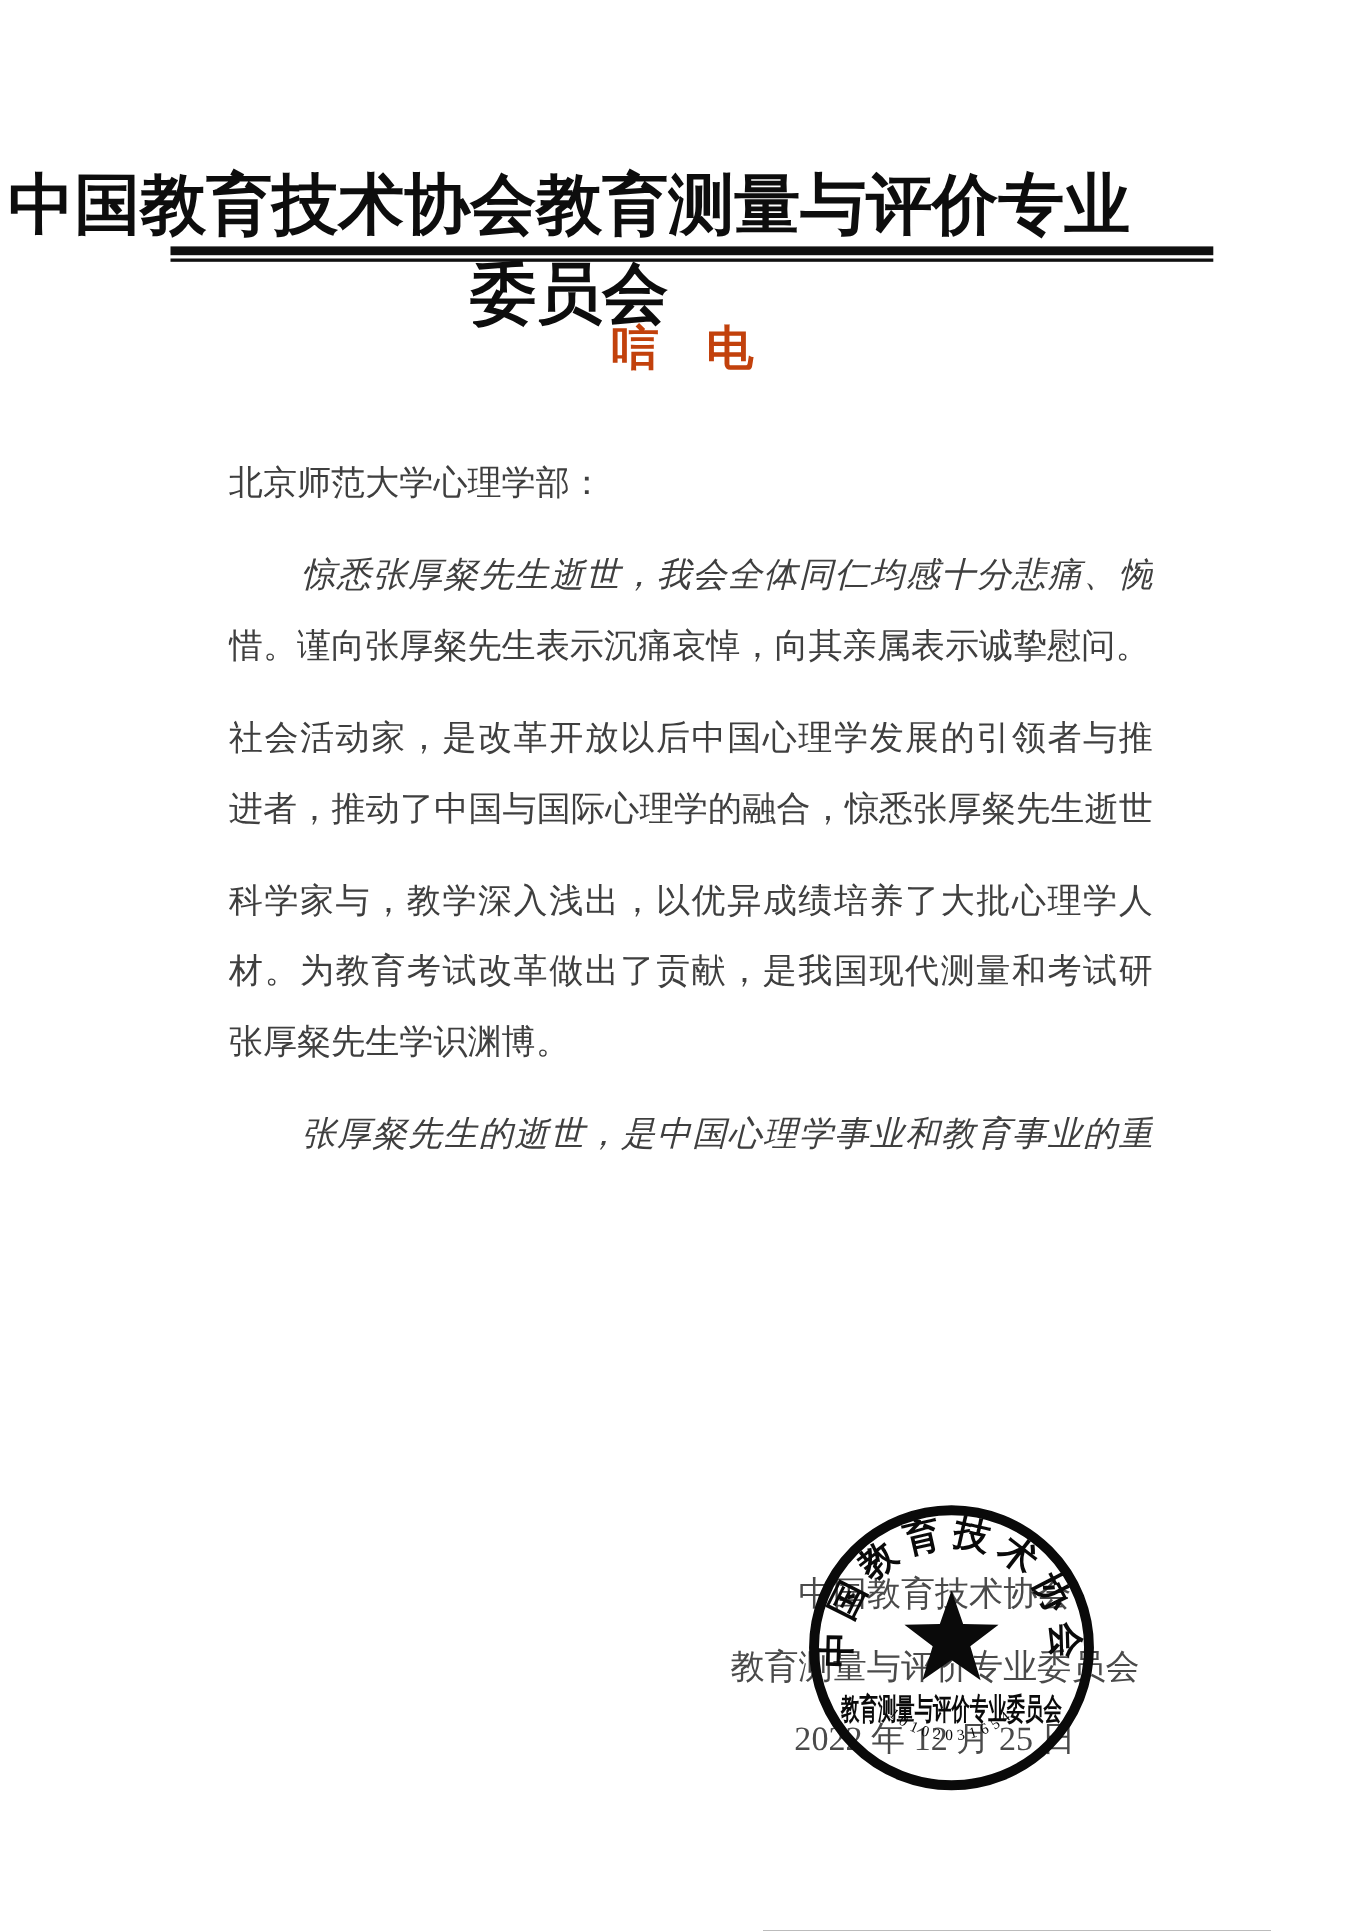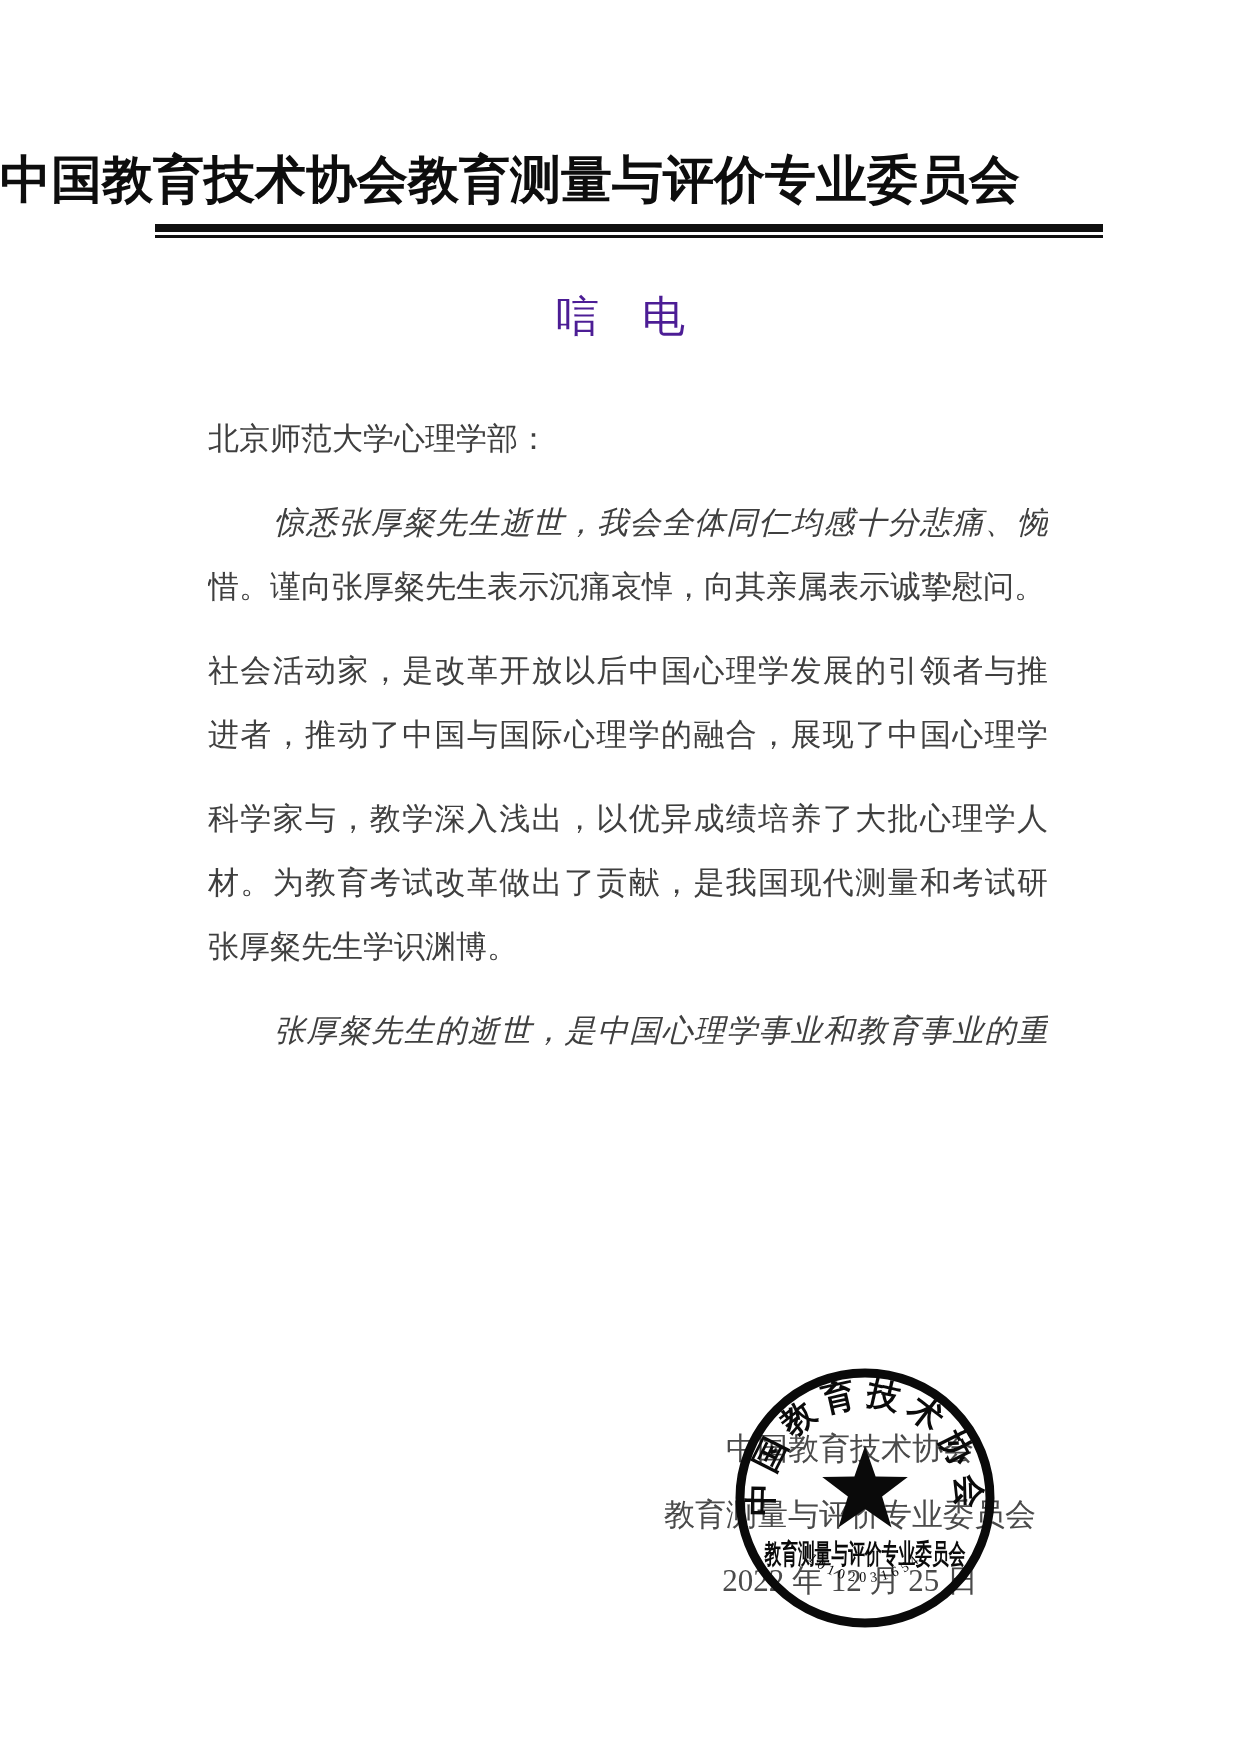--- a/index.html
+++ b/index.html
@@ -7,41 +7,42 @@
     position:relative;
     width:1241px;height:1755px;
     margin:0 auto;
     background:#ffffff;
     overflow:hidden;
     font-family:"Liberation Serif", serif;
   }
   .org-title{
     position:absolute;
     top:146px;left:0;width:1035px;
+    text-align:center;
     font-family:"Liberation Sans", sans-serif;
     font-weight:bold;
-    font-size:51px;
+    font-size:60px;
     color:#0d0d0d;
     letter-spacing:0px;
   }
   .head-rule{
     position:absolute;
     top:224px;left:155px;width:948px;
     height:3px;
     border-top:8px solid #101010;
     border-bottom:3px solid #101010;
   }
   .doc-title{
     position:absolute;
     top:288px;left:0;width:1241px;
     text-align:center;
     font-family:"Liberation Sans", sans-serif;
-    font-weight:normal;
+    font-weight:bold;
     font-size:43px;
-    color:#4c1d95;
+    color:#c2410c;
   }
   .body-block{
     position:absolute;
     top:407px;left:192px;width:856px;
     color:#3f3f3f;
     font-size:31px;
   }
   .para{margin:0 0 20px 0;padding:0;}
   .line{
     height:64px;line-height:64px;
@@ -84,21 +85,21 @@
     <div class="para">
       <div class="line">北京师范大学心理学部：</div>
     </div>
     <div id="paragraphs">
         <div class="para">
           <div class="line fill indent">惊悉张厚粲先生逝世，我会全体同仁均感十分悲痛、惋</div>
           <div class="line">惜。谨向张厚粲先生表示沉痛哀悼，向其亲属表示诚挚慰问。</div>
         </div>
         <div class="para">
           <div class="line fill">社会活动家，是改革开放以后中国心理学发展的引领者与推</div>
-          <div class="line fill">进者，推动了中国与国际心理学的融合，展现了中国心理学</div>
+          <div class="line fill">进者，推动了中国与国际心理学的融合，惊悉张厚粲先生逝世</div>
         </div>
         <div class="para">
           <div class="line fill">科学家与，教学深入浅出，以优异成绩培养了大批心理学人</div>
           <div class="line fill">材。为教育考试改革做出了贡献，是我国现代测量和考试研</div>
           <div class="line">张厚粲先生学识渊博。</div>
         </div>
         <div class="para">
           <div class="line fill indent">张厚粲先生的逝世，是中国心理学事业和教育事业的重</div>
         </div>
       </div>

